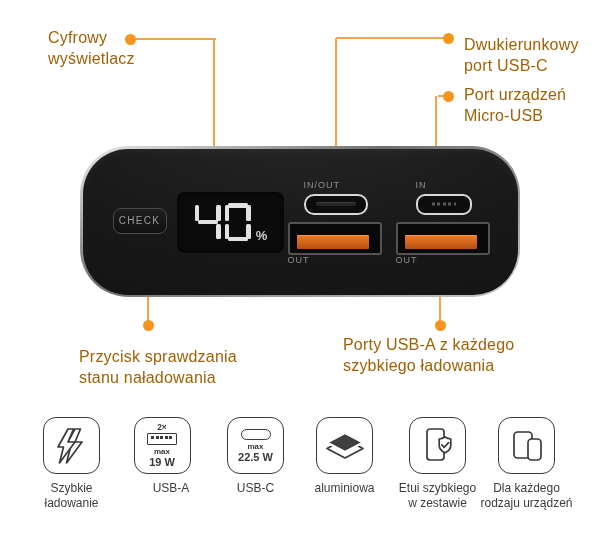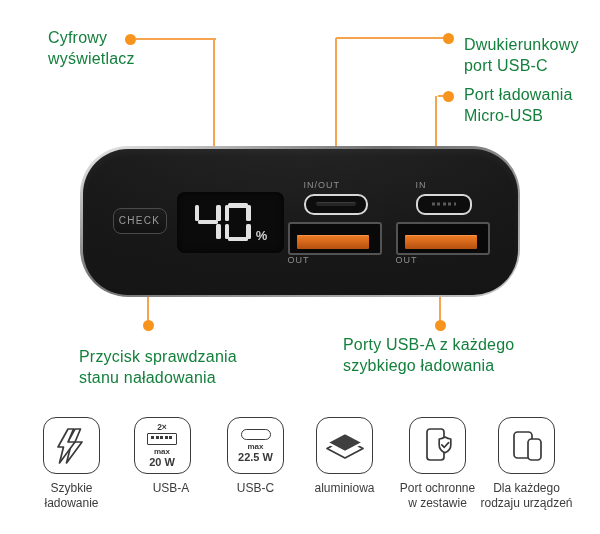--- a/index.html
+++ b/index.html
@@ -1,20 +1,20 @@
 <!DOCTYPE html>
 <html><head>
 <meta charset="utf-8">
 <style>
   html,body{margin:0;padding:0;background:#fff;}
   .canvas{position:relative;width:600px;height:534px;background:#ffffff;overflow:hidden;
           font-family:"Liberation Sans", sans-serif;}
 
   
-  .clabel{position:absolute;font-size:16px;line-height:21px;color:#15803d;letter-spacing:0.2px;}
+  .clabel{position:absolute;font-size:16px;line-height:21px;color:#a16207;letter-spacing:0.2px;}
   .clabel span{display:block;}
 
   
   .cline{position:absolute;background:#F6A350;}
   .cdot{position:absolute;width:11px;height:11px;border-radius:50%;background:#F7941D;}
 
   
   .bank-rim{position:absolute;left:80px;top:146px;width:440px;height:151px;border-radius:48px;
             background:linear-gradient(155deg,#ededed 0%,#6f6f6f 40%,#9a9a9a 70%,#c9c9c9 100%);}
   .bank{position:absolute;left:2.5px;top:2.5px;width:435px;height:146px;border-radius:45px;
@@ -83,21 +83,21 @@
 
   <div class="clabel" style="left:48px;top:27px;">
     <span>Cyfrowy</span>
     <span>wyświetlacz</span>
   </div>
   <div class="clabel" style="left:464px;top:34px;">
     <span>Dwukierunkowy</span>
     <span>port USB-C</span>
   </div>
   <div class="clabel" style="left:464px;top:84px;">
-    <span>Port ładowania</span>
+    <span>Port urządzeń</span>
     <span>Micro-USB</span>
   </div>
   <div class="clabel" style="left:55px;top:346px;margin-left:24px;">
     <span>Przycisk sprawdzania</span>
     <span>stanu naładowania</span>
   </div>
   <div class="clabel" style="left:343px;top:334px;">
     <span>Porty USB-A z każdego</span>
     <span>szybkiego ładowania</span>
   </div>
@@ -182,21 +182,21 @@
     <span>Szybkie</span>
     <span>ładowanie</span>
   </div>
 
   <div class="fbox" style="left:133.5px;">
     <div class="ico-txt t-mult">2×</div>
     <div class="usba-glyph">
         <div class="pins"></div>
       </div>
     <div class="ico-txt t-max">max</div>
-    <div class="ico-txt t-pow">20 W</div>
+    <div class="ico-txt t-pow">19 W</div>
   </div>
   <div class="flabel" style="left:116px;">
     <span>USB-A</span>
   </div>
 
   <div class="fbox" style="left:227px;">
     <div class="usbc-glyph"></div>
     <div class="ico-txt t-max">max</div>
     <div class="ico-txt t-pow">22.5 W</div>
   </div>
@@ -215,21 +215,21 @@
   </div>
 
   <div class="fbox" style="left:409px;">
     <svg width="40" height="40" viewBox="0 0 40 40">
       <rect x="9" y="3" width="17" height="31" rx="3" fill="#fff" stroke="#3A3A3A" stroke-width="1.7"></rect>
       <path d="M27 11 c2.8 1.8 5.8 2 5.8 2 v6.2 c0 4.8 -5.8 7.6 -5.8 7.6 c0 0 -5.8 -2.8 -5.8 -7.6 V13 c0 0 3 -0.2 5.8 -2 Z" fill="#fff" stroke="#3A3A3A" stroke-width="1.7" stroke-linejoin="round"></path>
       <polyline points="23.8,18.8 26.3,21.3 30.6,16.6" fill="none" stroke="#3A3A3A" stroke-width="1.7" stroke-linecap="round" stroke-linejoin="round"></polyline>
     </svg>
   </div>
   <div class="flabel" style="left:382.5px;">
-    <span>Port ochronne</span>
+    <span>Etui szybkiego</span>
     <span>w zestawie</span>
   </div>
 
   <div class="fbox" style="left:498px;">
     <svg width="40" height="36" viewBox="0 0 40 36">
       <rect x="7" y="4" width="18" height="26" rx="3.5" fill="#fff" stroke="#3A3A3A" stroke-width="1.7"></rect>
       <rect x="21" y="11" width="13" height="21" rx="3.5" fill="#fff" stroke="#3A3A3A" stroke-width="1.7"></rect>
     </svg>
   </div>
   <div class="flabel" style="left:471.5px;">

